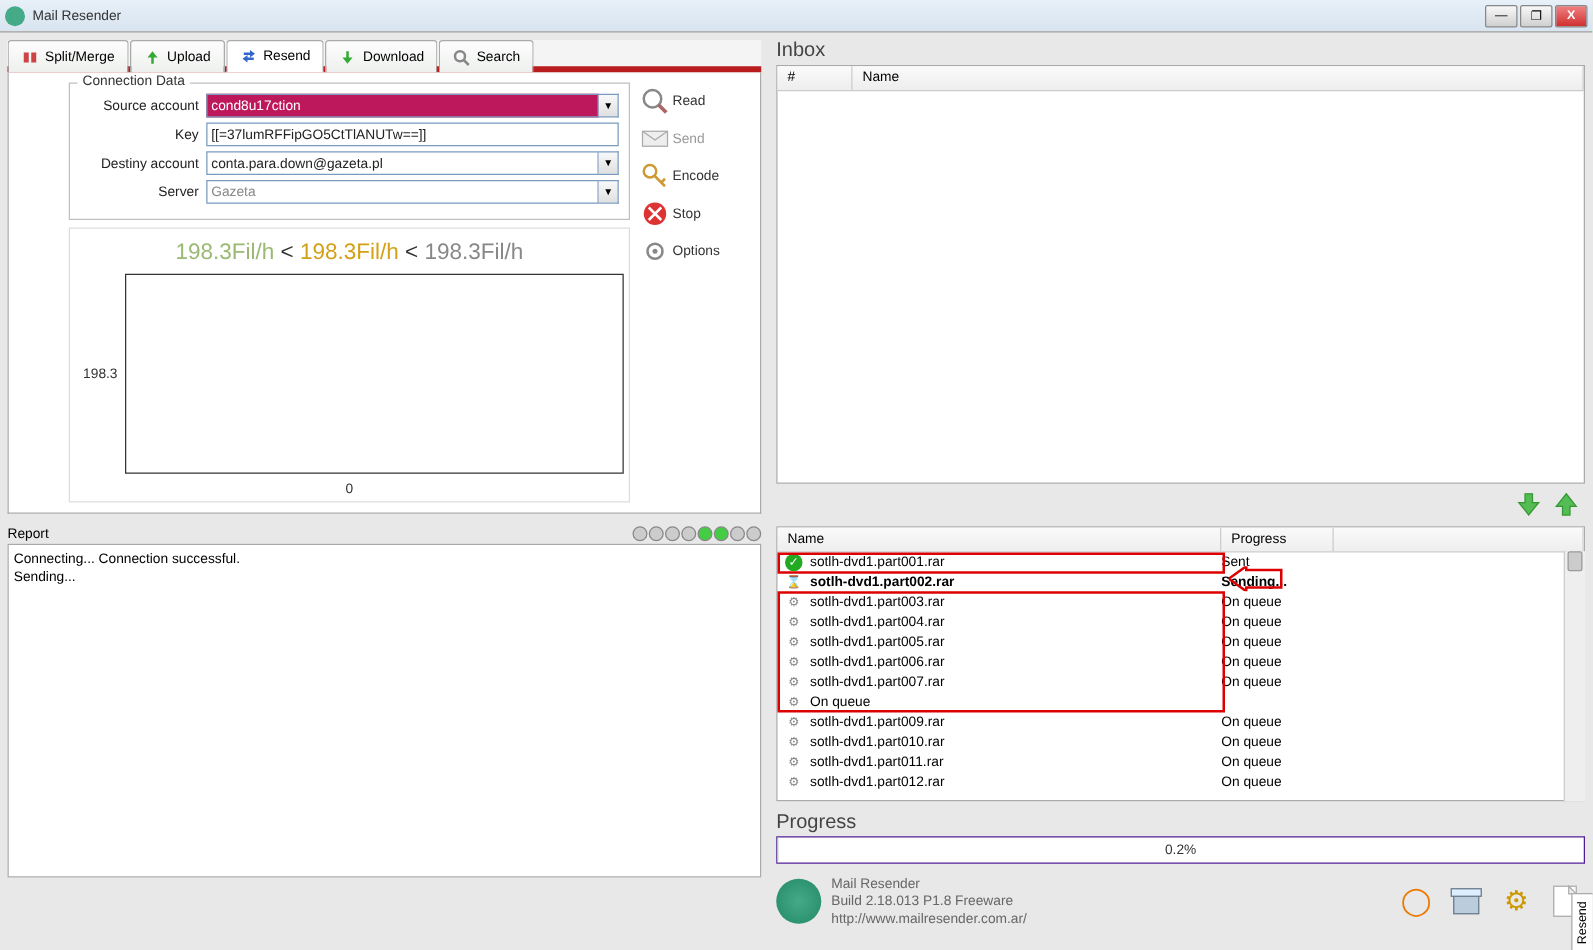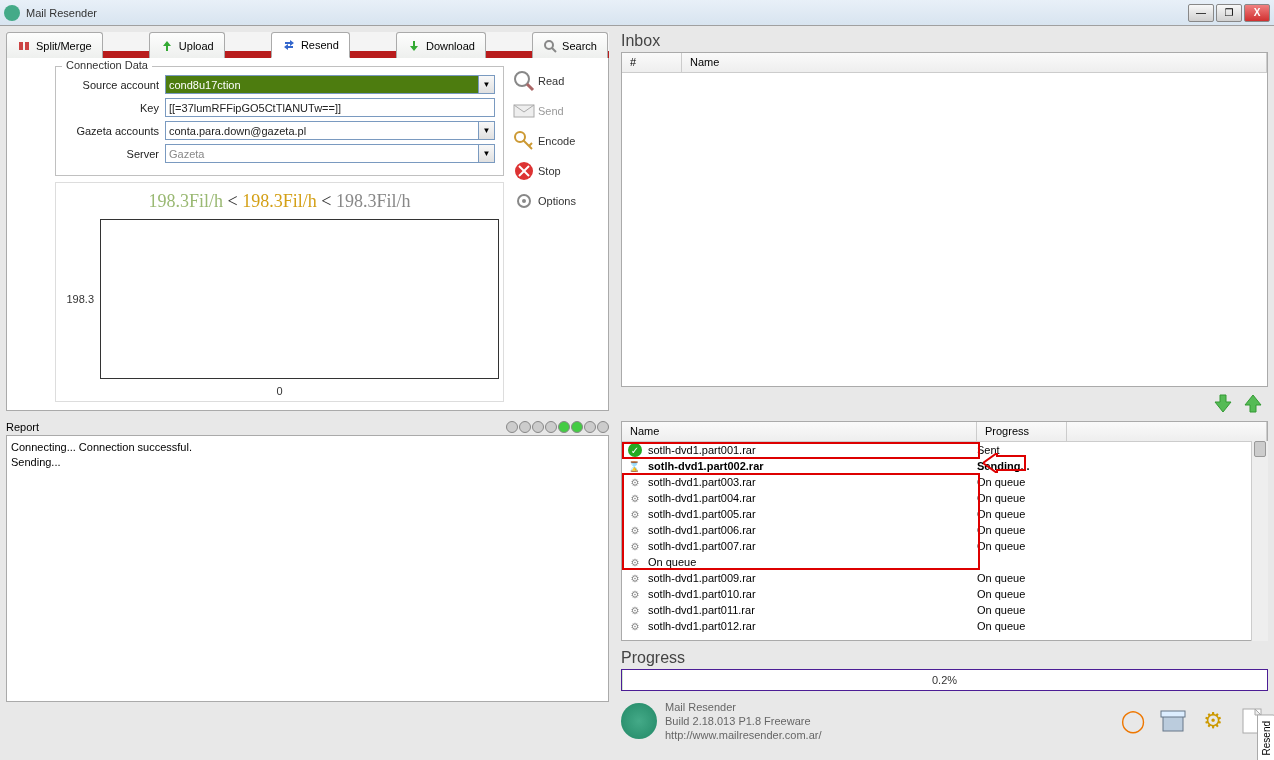--- a/index.html
+++ b/index.html
@@ -13,51 +13,51 @@
 .win-btn { width: 26px; height: 18px; border: 1px solid #888; background: linear-gradient(#f8f8f8, #d0d0d0); display: flex; align-items: center; justify-content: center; font-size: 10px; cursor: pointer; border-radius: 2px; }
 .win-close { background: linear-gradient(#f08080, #d03030); color: #fff; }
 .win-close-x { font-weight: bold; }
 
 
 .main { display: flex; height: 730px; }
 .left { width: 615px; padding: 6px; }
 .right { width: 659px; padding: 6px; position: relative; }
 
 
-.tabs { display: flex; height: 26px; border-bottom: 7px solid #b91c1c; background: #f4f4f4; justify-content: space-between; }
+.tabs { display: flex; height: 26px; border-bottom: 5px solid #b91c1c; background: #f4f4f4; }
 .tab { display: flex; align-items: center; padding: 0 10px; border: 1px solid #aaa; border-bottom: none; background: linear-gradient(#fdfdfd, #eef0ee); margin-right: 1px; cursor: pointer; border-radius: 3px 3px 0 0; height: 26px; }
 .tab.active { background: #fff; border-bottom: 1px solid #fff; z-index: 2; }
 .tab-icon { width: 14px; height: 14px; margin-right: 5px; }
 
 
 .panel { background: #fff; border: 1px solid #aaa; border-top: none; padding: 8px; }
 .groupbox { border: 1px solid #c0c0c0; padding: 8px; margin-bottom: 6px; position: relative; }
 .groupbox > .legend { position: absolute; top: -8px; left: 6px; background: #fff; padding: 0 4px; font-size: 11px; color: #333; }
 
 
 .form-row { display: flex; align-items: center; margin-bottom: 4px; }
 .form-label { width: 95px; text-align: right; margin-right: 6px; color: #222; font-size: 11px; }
 .form-input { flex: 1; height: 19px; border: 1px solid #7a9ac0; padding: 1px 3px; font-size: 11px; background: #fff; color: #222;}
-.form-input.selected { background: #4d7c0f; color: #fff; }
+.form-input.selected { background: #be185d; color: #fff; }
 .combo { display: flex; flex: 1; }
 .combo .form-input { flex: 1; }
 .combo-btn { width: 16px; border: 1px solid #7a9ac0; border-left: none; background: linear-gradient(#f8f8f8, #e0e0e0); display: flex; align-items: center; justify-content: center; font-size: 8px; cursor: pointer; }
 
 
 .conn-wrap { display: flex; }
 .conn-left { flex: 1; padding-left: 40px; }
 .actions { width: 90px; margin-left: 6px; }
 .action { display: flex; align-items: center; height: 30px; cursor: pointer; }
 .action-icon { width: 28px; height: 28px; display: flex; align-items: center; justify-content: center; font-size: 18px; }
 .action-label { font-size: 11px; color: #333; }
 .action.disabled .action-label { color: #999; }
 
 
 .chart-area { border: 1px solid #ddd; background:#fff; padding: 4px; }
-.rate-text { text-align: center; font-family: Liberation Serif, serif; font-size: 18px; padding: 4px 0; }
+.rate-text { text-align: center; font-family: Liberation Sans, sans-serif; font-size: 18px; padding: 4px 0; }
 .rate-a { color: #9ab973; }
 .rate-lt { color: #333; }
 .rate-b { color: #d4a017; }
 .rate-c { color: #888; }
 .chart-box { height: 165px; display:flex; align-items:center;}
 .chart-y { width:40px; text-align:right; padding-right:6px; font-size:11px; color:#333;}
 .chart-inner { flex:1; border: 1px solid #333; height: 160px; }
 .chart-x { text-align:center; font-size:11px; padding-top:4px; color:#333;}
 
 
@@ -192,21 +192,21 @@
               <div class="combo">
                   <input class="form-input selected" value="cond8u17ction" style="">
                   <div class="combo-btn">▼</div>
                 </div>
             </div>
             <div class="form-row">
               <div class="form-label">Key</div>
               <input class="form-input" value="[[=37lumRFFipGO5CtTlANUTw==]]" style="">
             </div>
             <div class="form-row">
-              <div class="form-label">Gazeta accounts</div>
+              <div class="form-label">Destiny account</div>
               <div class="combo">
                   <input class="form-input" value="conta.para.down@gazeta.pl" style="">
                   <div class="combo-btn">▼</div>
                 </div>
             </div>
             <div class="form-row">
               <div class="form-label">Server</div>
               <div class="combo">
                   <input class="form-input" style="color: rgb(136, 136, 136);" value="Gazeta">
                   <div class="combo-btn">▼</div>

